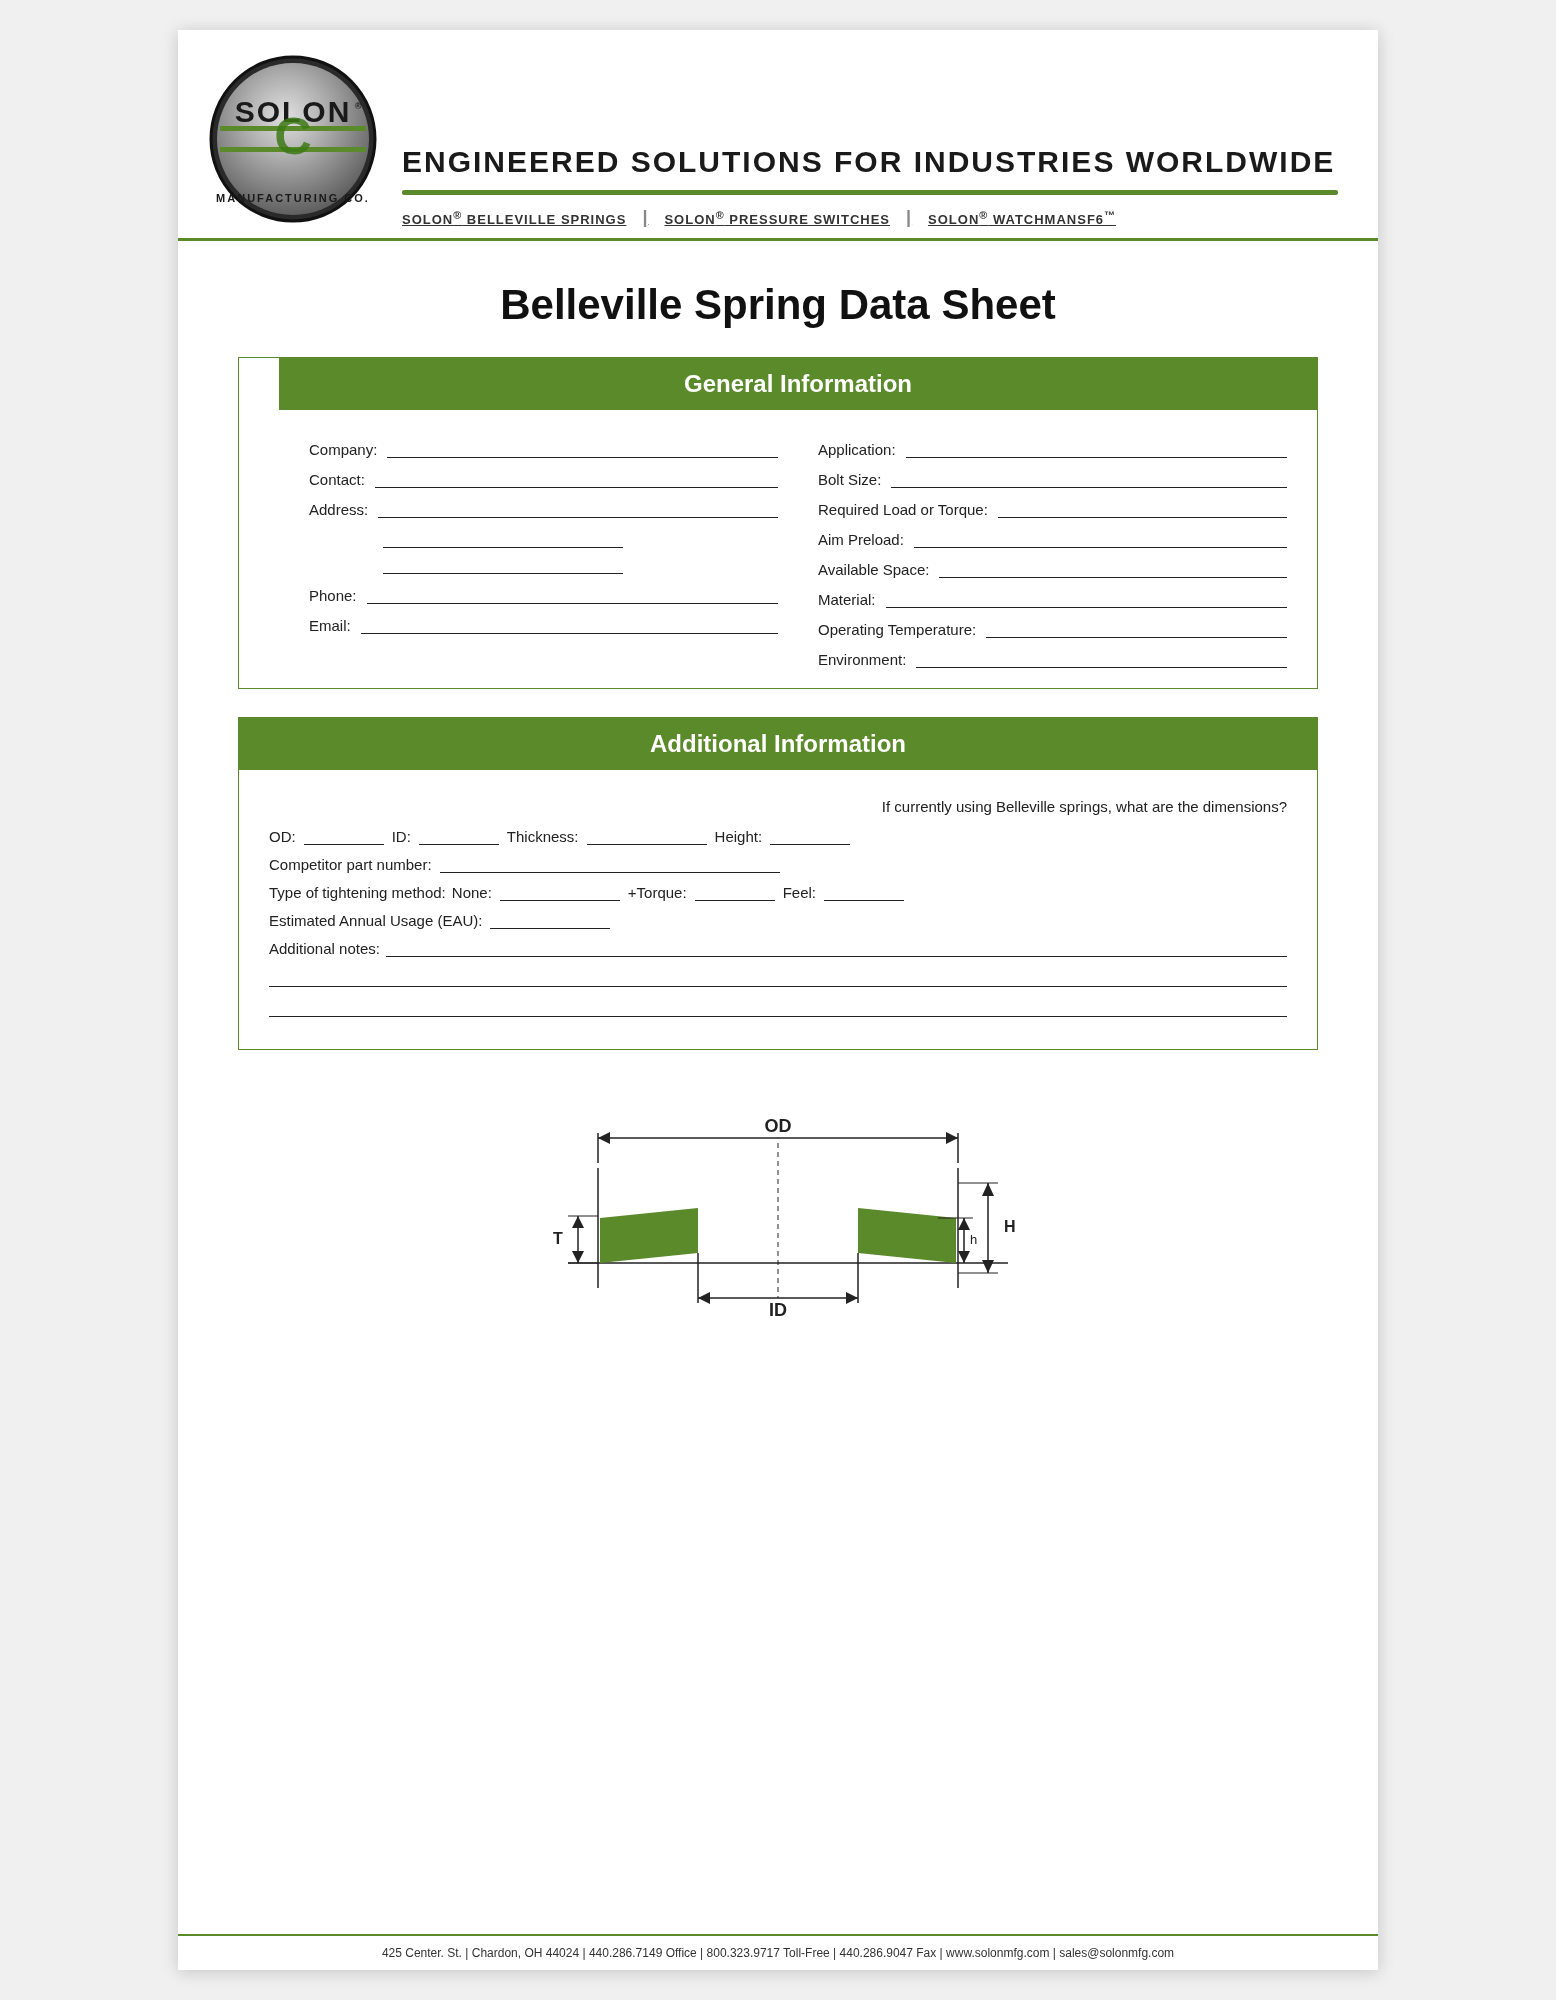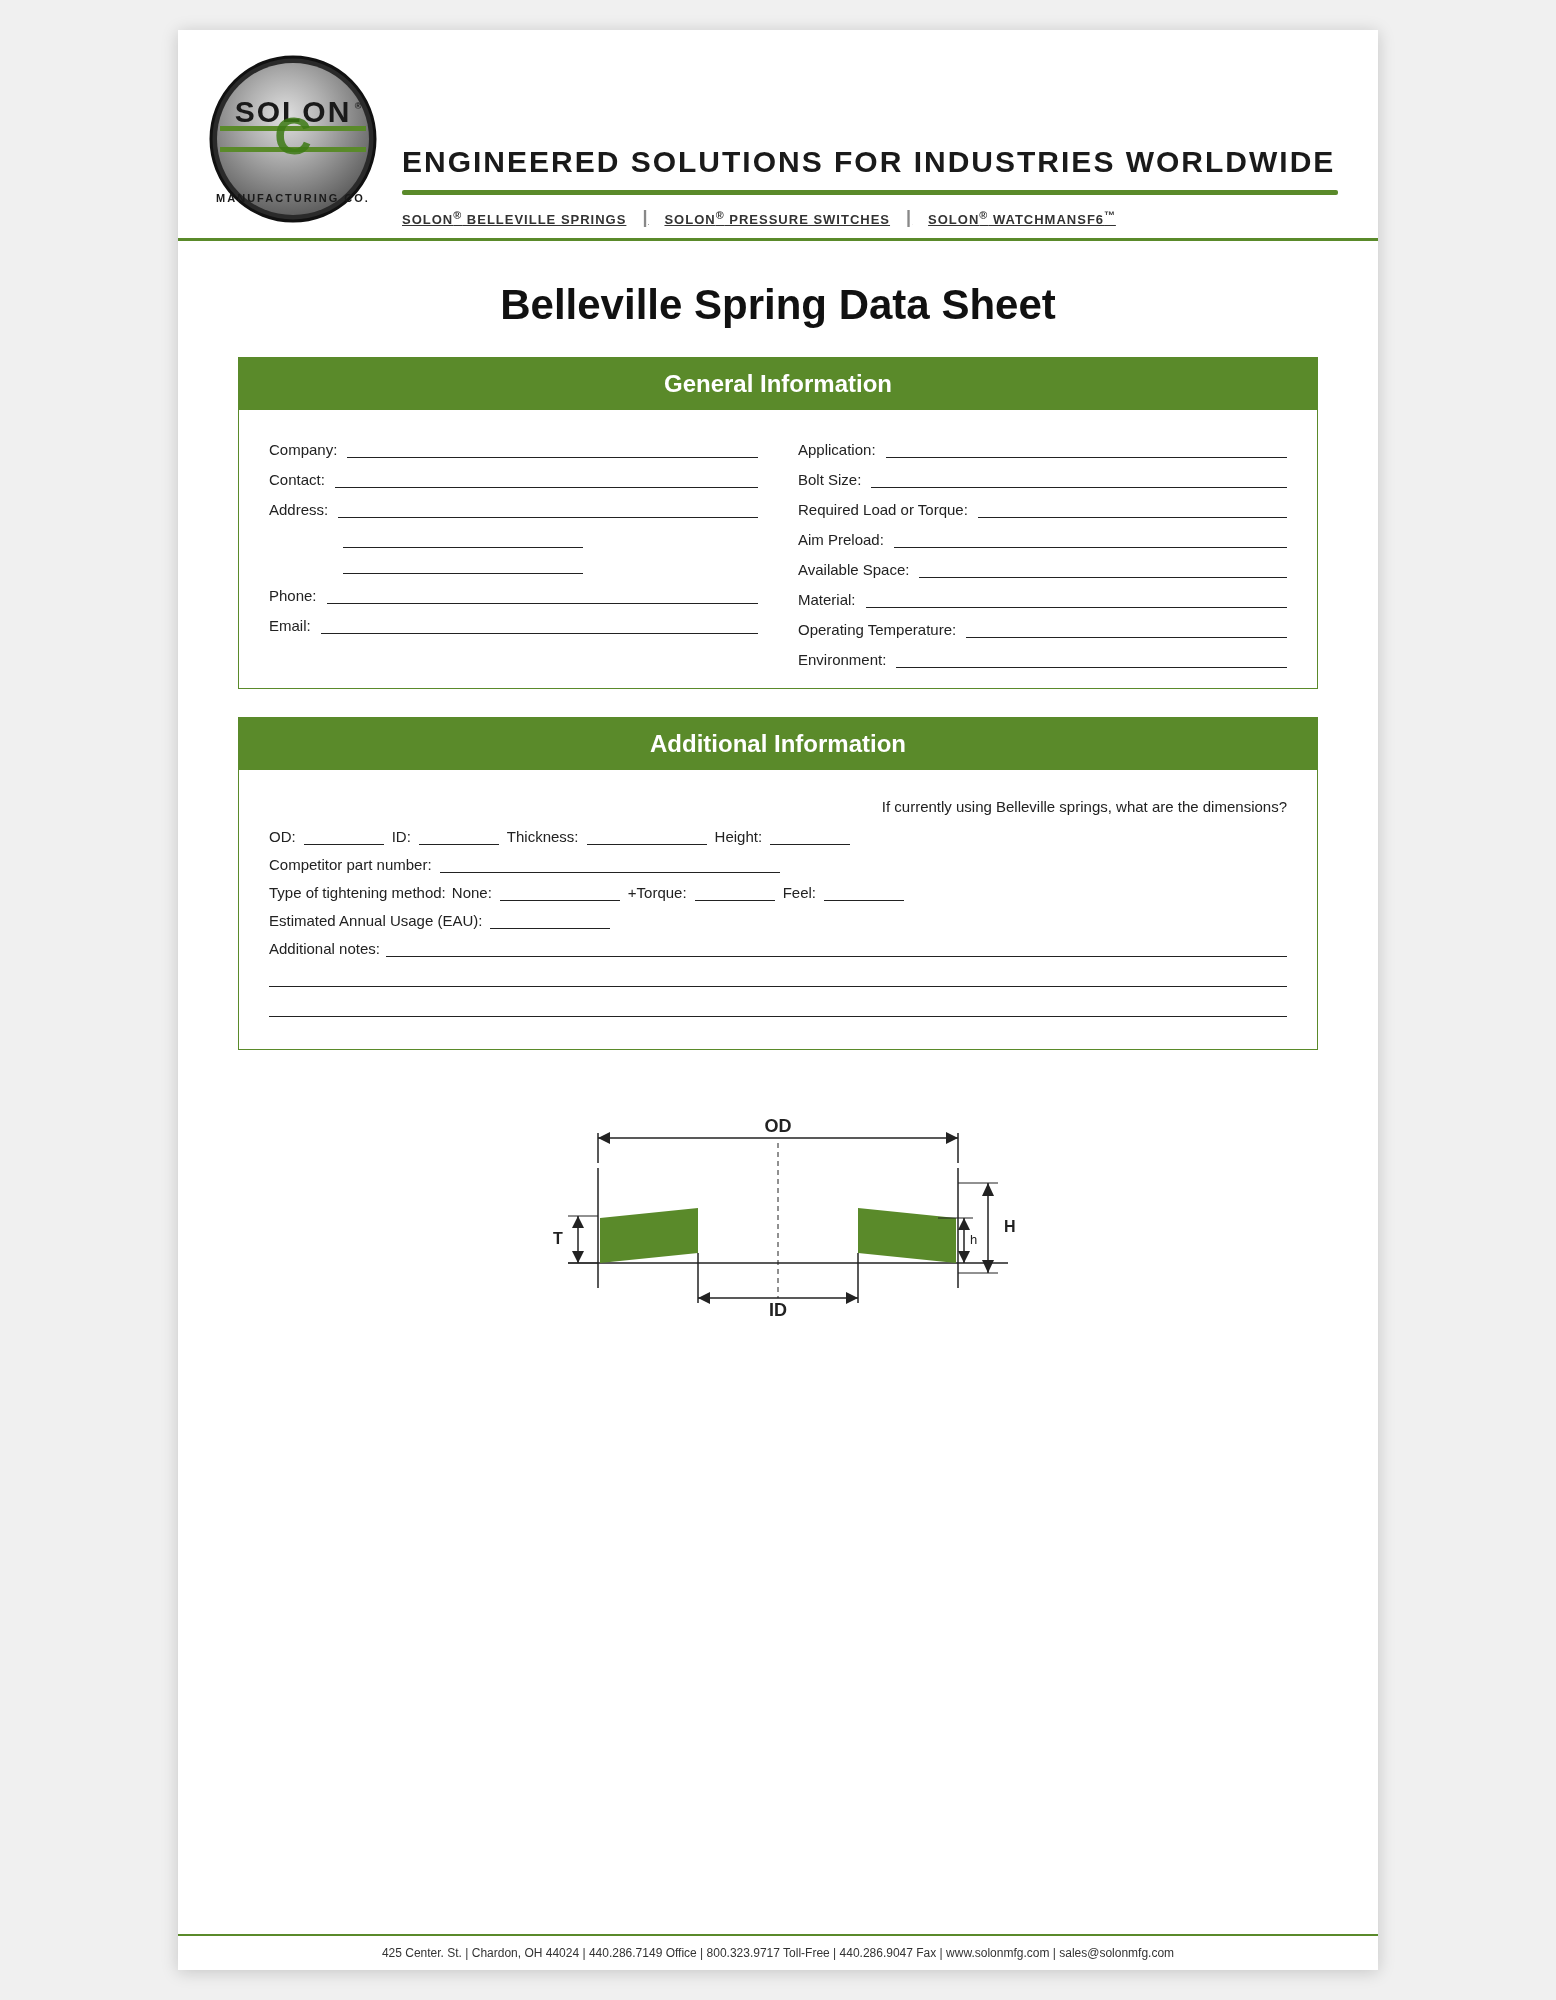--- a/index.html
+++ b/index.html
@@ -99,20 +99,21 @@
       font-weight: 700;
       padding: 12px 20px;
       border-radius: 0;
       margin-bottom: 0;
     }
 
     
     .general-info {
       border: 1.5px solid #5a8a2a;
       margin-bottom: 28px;
+      padding-left: 40px;
     }
     .general-info-body {
       padding: 30px 30px 20px 30px;
       display: flex;
       gap: 40px;
     }
     .general-col {
       flex: 1;
       display: flex;
       flex-direction: column;

